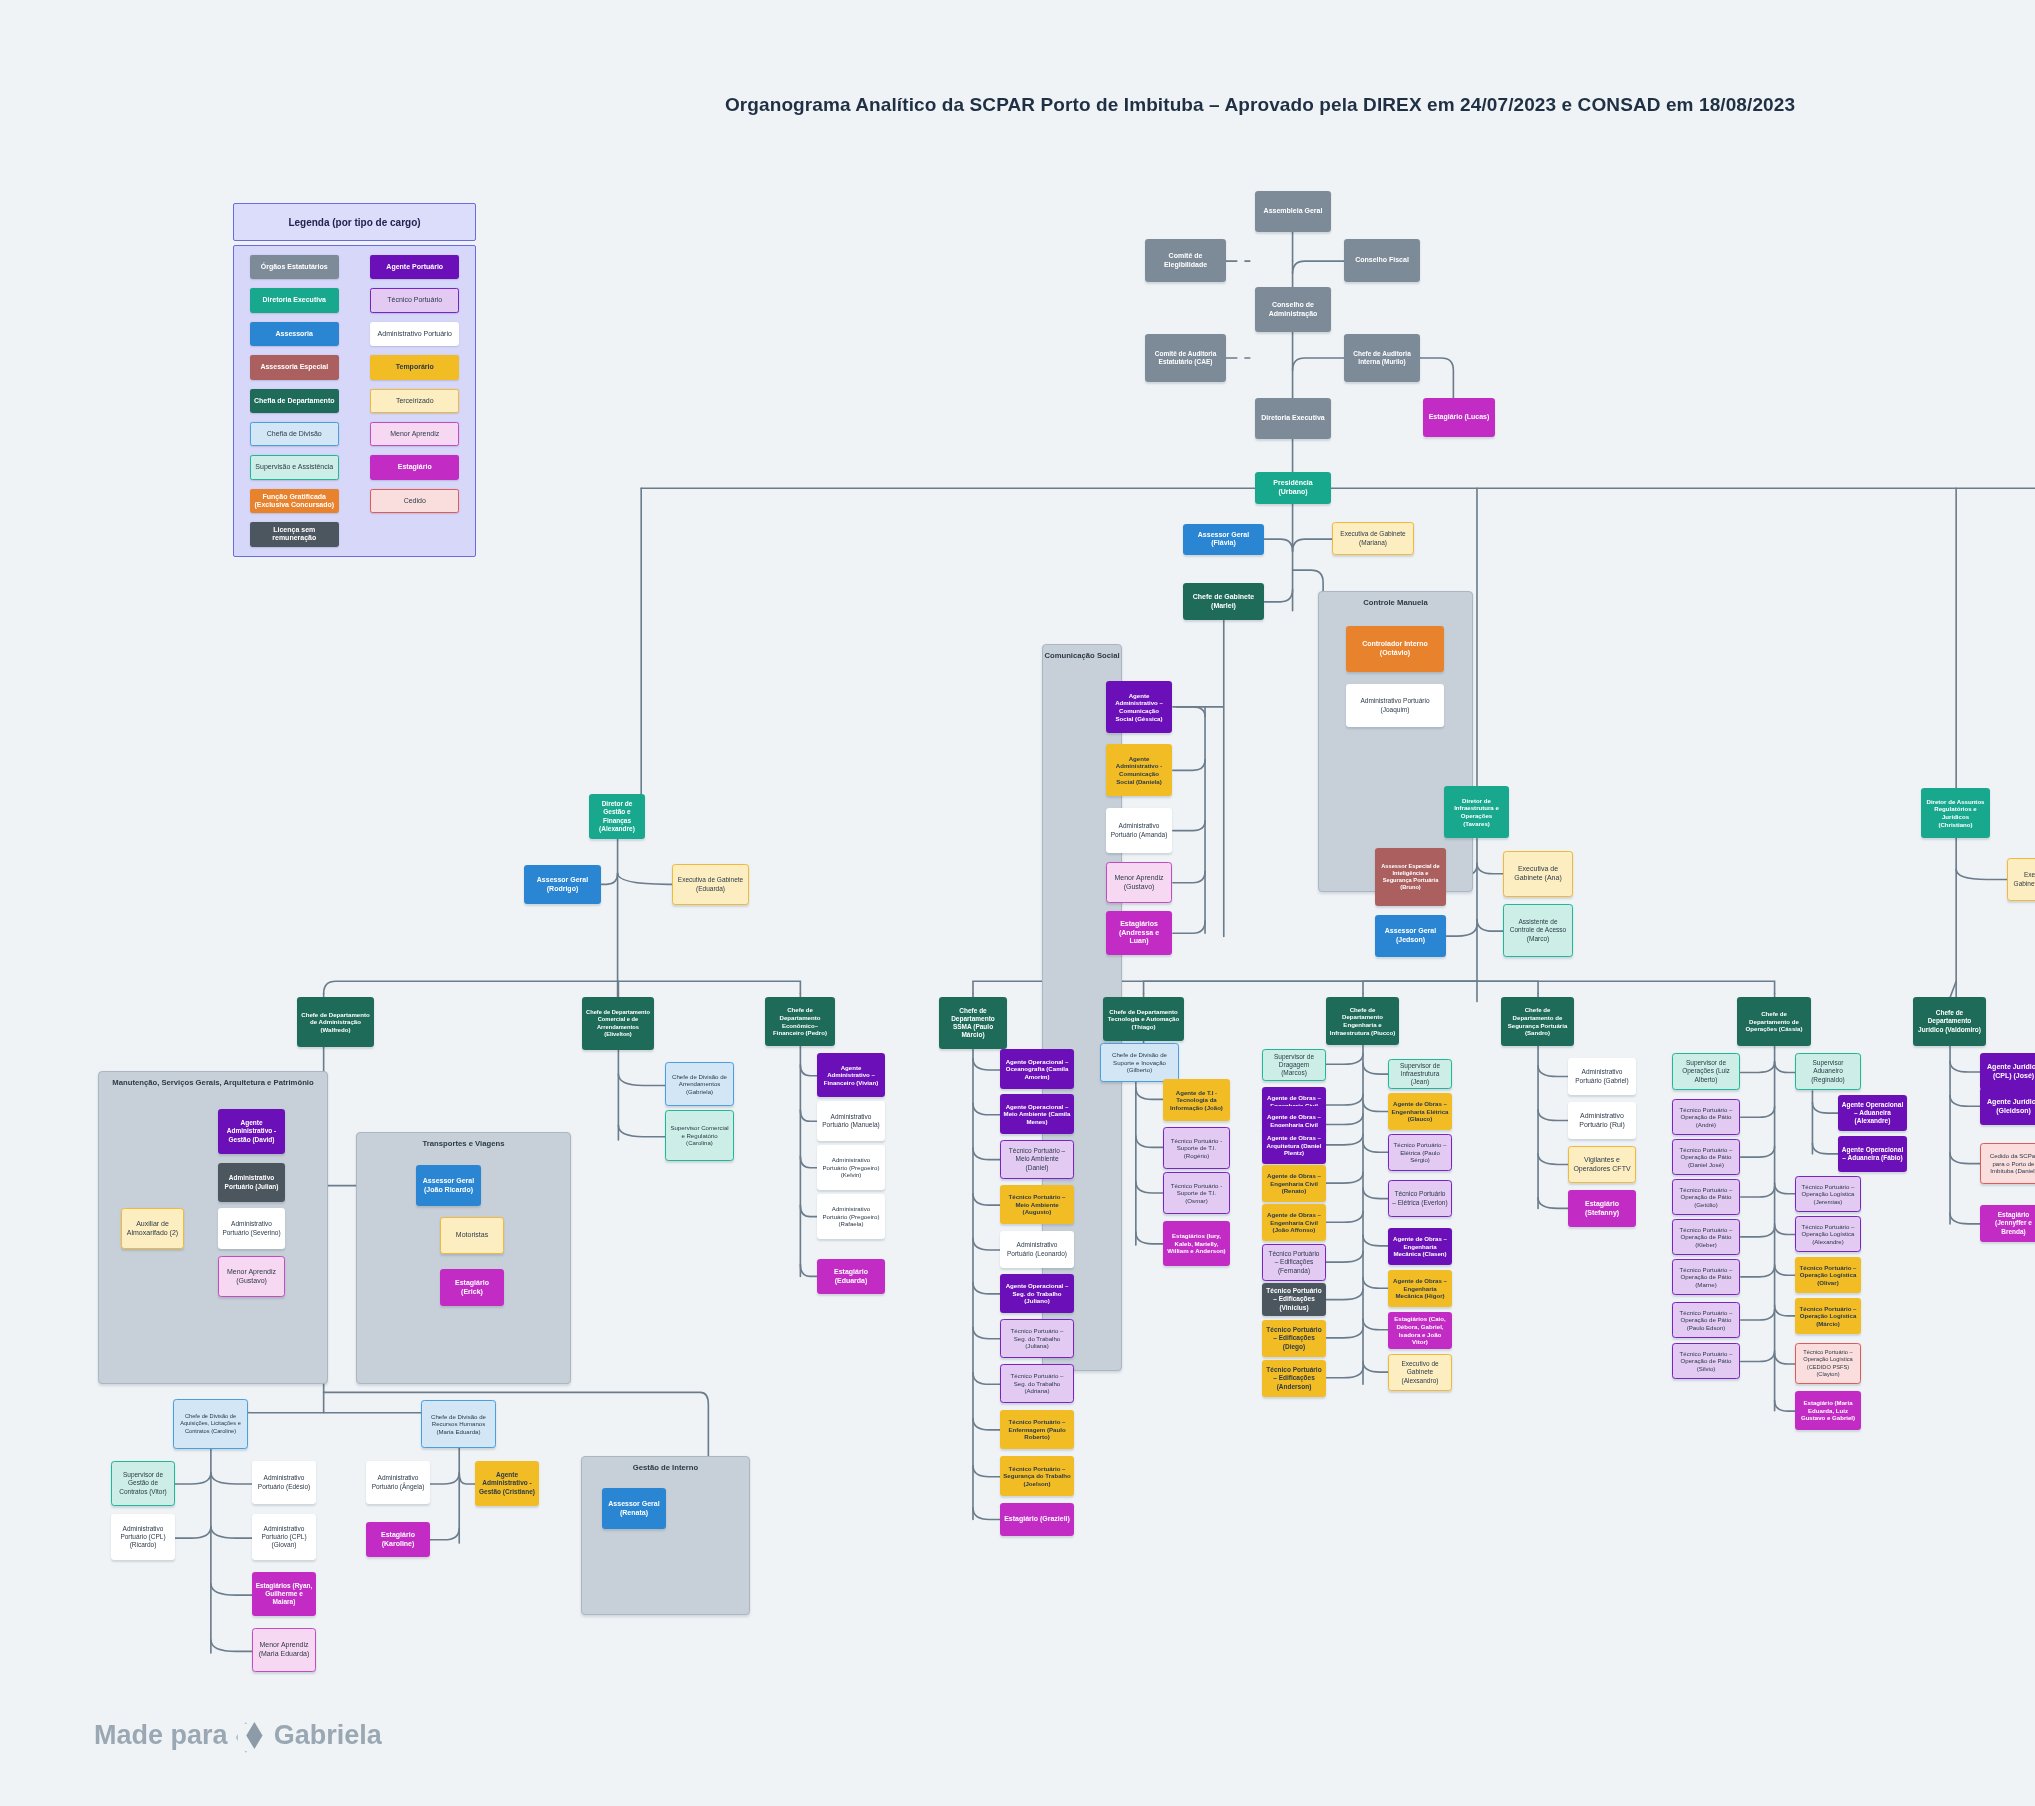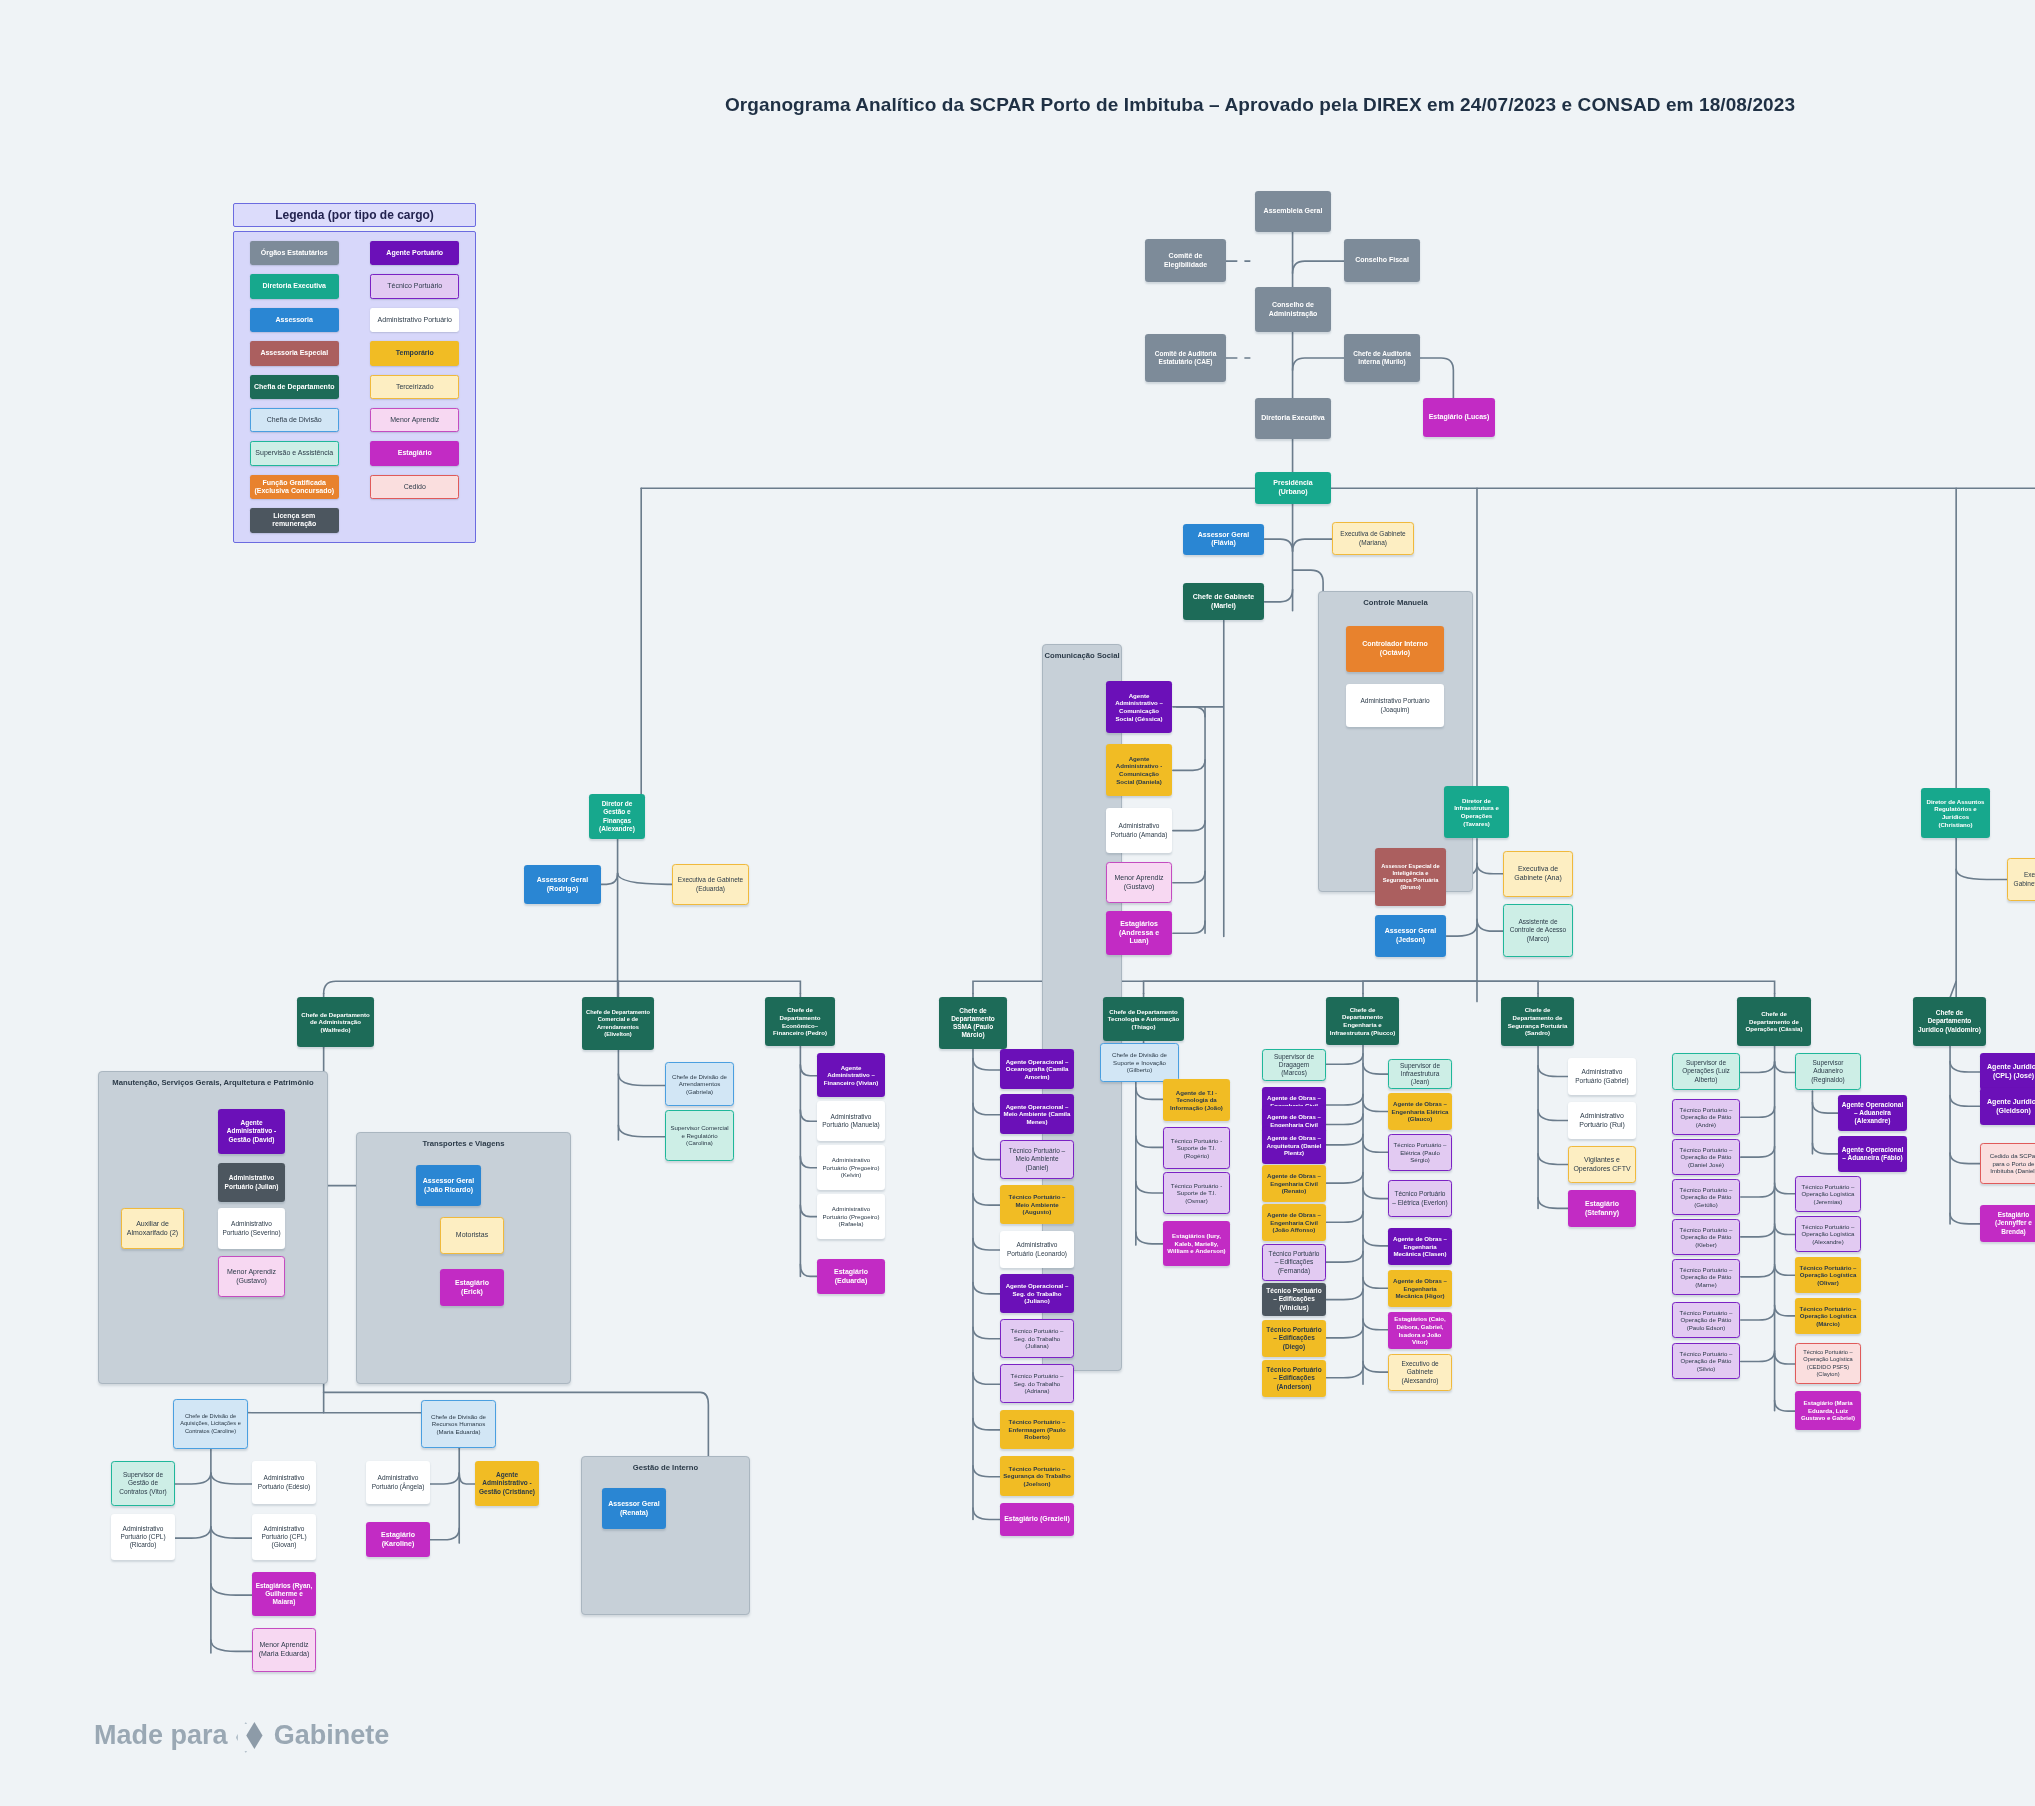--- a/index.html
+++ b/index.html
@@ -55,24 +55,24 @@
   .t-adm        {background:#ffffff;color:#2b3a48;}
   .t-temp       {background:#f1bc24;color:#2b3a48;font-weight:600;}
   .t-terc       {background:#fdeec2;color:#2b3a48;border:0.8px solid #f0b93c;}
   .t-menor      {background:#f7d8f2;color:#2b3a48;border:0.8px solid #c44cc0;}
   .t-estag      {background:#c22bc4;color:#fff;font-weight:700;}
   .t-cedido     {background:#fadede;color:#2b3a48;border:0.8px solid #e05a5a;}
 
   
   #legend-wrap{position:absolute;left:233px;top:203px;width:243px;}
   #legend-head{
-    box-sizing:border-box;width:243px;height:24px;
+    box-sizing:border-box;width:243px;height:38px;
     background:#dcdcfb;border:0.8px solid #6b6be0;border-radius:2px;
     display:flex;align-items:center;justify-content:center;
-    font-size:12px;font-weight:700;color:#23234f;
+    font-size:10px;font-weight:700;color:#23234f;
   }
   #legend-body{
     box-sizing:border-box;width:243px;margin-top:4.1px;
     background:#d7d7fa;border:0.8px solid #6b6be0;border-radius:2px;
     padding:9px 0 9.8px 0;
     display:flex;justify-content:space-around;
   }
   .legend-col{width:89px;display:flex;flex-direction:column;gap:9px;}
   .legend-item{
     box-sizing:border-box;min-height:24.4px;border-radius:2.4px;
@@ -454,17 +454,17 @@
       <div class="node t-cedido" style="left: 1980px; top: 1143px; width: 67px; height: 41px; font-size: 6.1px;">Cedido da SCPar para o Porto de Imbituba (Daniel)</div>
       <div class="node t-estag" style="left: 1980px; top: 1205px; width: 67px; height: 37px; font-size: 6.5px;">Estagiário (Jennyffer e Brenda)</div>
     </div>
 
   <div id="footer">
     <span>Made para</span>
     <span id="wlogo">
         <span class="d1"></span>
         <span class="d2"></span>
       </span>
-    <span>Gabinete</span>
+    <span>Gabriela</span>
   </div>
 
 </div>
 
 
 </body></html>

